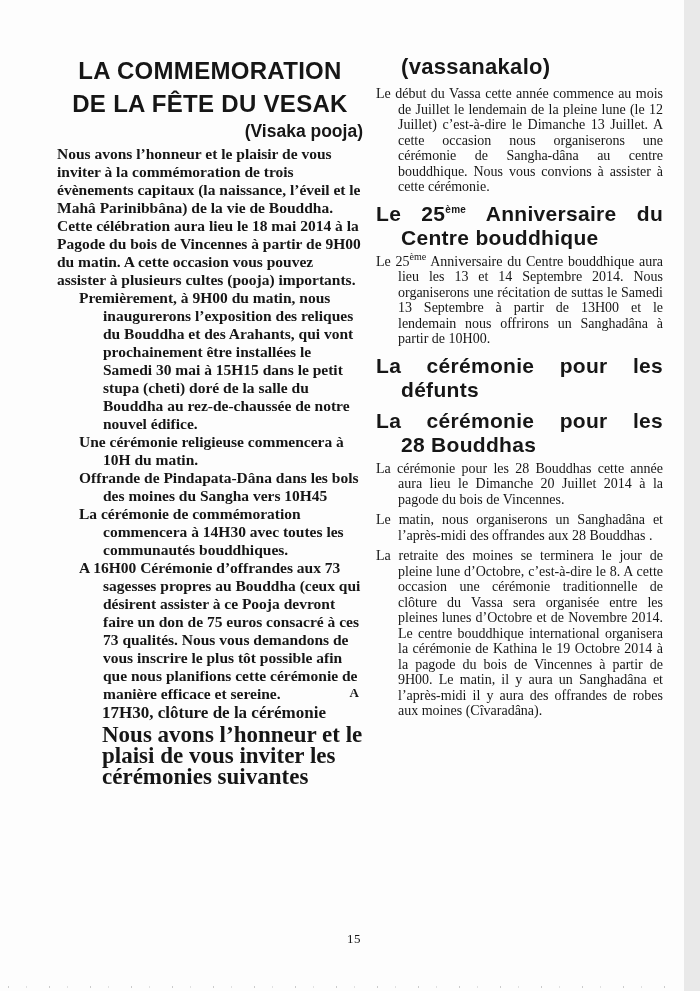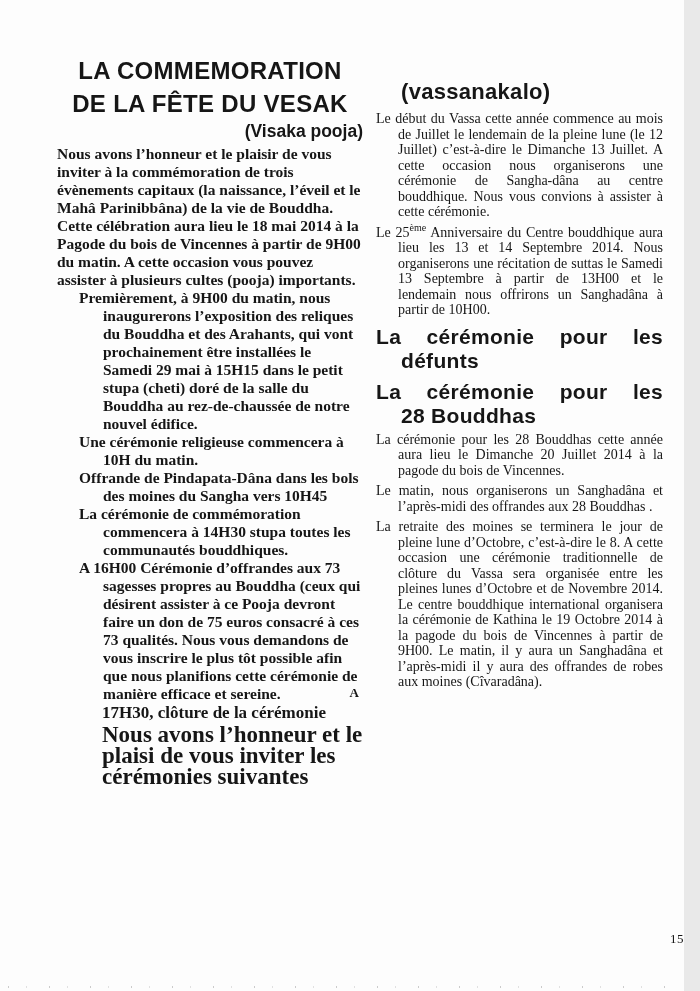--- a/index.html
+++ b/index.html
@@ -24,34 +24,34 @@
   .sched-item.with-mark { position:relative; }
   .margin-mark { position:absolute; right:4px; bottom:1px; font-size:13px; text-indent:0; }
   .closing-time { font-size:17px; line-height:16px; margin:2px 0 0 45px; }
   .closing-para { font-size:23px; line-height:21px; margin:3px 0 0 45px; }
   .vassa-heading {
     font:bold 23px/30px "Liberation Sans", sans-serif;
     margin-top:9px; text-align:justify; text-align-last:justify; letter-spacing:.3px;
   }
 
   
-  .col-right { font-family:"Liberation Serif", serif; font-size:14px; line-height:15.5px;margin-top:25px; }
+  .col-right { font-family:"Liberation Serif", serif; font-size:14px; line-height:15.5px; }
   .vassanakalo { font:bold 22px/26px "Liberation Sans", sans-serif; margin:0 0 6px 25px; letter-spacing:.3px; }
   .rc-heading {
     font-family:"Liberation Sans", sans-serif; font-weight:bold;
     font-size:21px; line-height:24px; letter-spacing:.3px; margin:7px 0 4px;
   }
   .rc-heading .hl1 { display:block; text-align:justify; text-align-last:justify; }
   .rc-heading .hl2 { display:block; margin-left:25px; }
   .rc-para { text-align:justify; padding-left:22px; text-indent:-22px; margin:0 0 5px; }
   sup.ord { font-size:10px; line-height:0; vertical-align:super; }
 
   
   .page-number {
-    position:absolute; left:4px; right:0; bottom:44px; text-align:right;
+    position:absolute; left:4px; right:0; bottom:44px; text-align:center;
     font:13px "Liberation Serif", serif; letter-spacing:.5px;padding-left:20px;
   }
   .scan-edge {
     position:absolute; left:8px; right:8px; bottom:3px; height:2px;
     background:repeating-linear-gradient(90deg,
       rgba(110,110,110,.35) 0 1px, transparent 1px 18px,
       rgba(140,140,140,.25) 18px 19px, transparent 19px 41px);
   }
 </style>
 </head>
@@ -62,38 +62,42 @@
 
     <div class="col-left lc-body">
       <div class="lc-title">
         <span>LA COMMEMORATION</span><br>
         <span>DE LA FÊTE DU VESAK</span>
       </div>
       <div class="lc-subtitle">(Visaka pooja)</div>
 
       <div class="lc-intro">Nous avons l’honneur et le plaisir de vous inviter à la commémoration de trois évènements capitaux (la naissance, l’éveil et le Mahâ Parinibbâna) de la vie de Bouddha. Cette célébration aura lieu le 18 mai 2014 à la Pagode du bois de Vincennes à partir de 9H00 du matin. A cette occasion vous pouvez assister à plusieurs cultes (pooja) importants.</div>
 
-      <div class="sched-item">Premièrement, à 9H00 du matin, nous inaugurerons l’exposition des reliques du Bouddha et des Arahants, qui vont prochainement être installées le Samedi 29 mai à 15H15 dans le petit stupa (cheti) doré de la salle du Bouddha au rez-de-chaussée de notre nouvel édifice.</div>
+      <div class="sched-item">Premièrement, à 9H00 du matin, nous inaugurerons l’exposition des reliques du Bouddha et des Arahants, qui vont prochainement être installées le Samedi 30 mai à 15H15 dans le petit stupa (cheti) doré de la salle du Bouddha au rez-de-chaussée de notre nouvel édifice.</div>
       <div class="sched-item">Une cérémonie religieuse commencera à 10H du matin.</div>
       <div class="sched-item">Offrande de Pindapata-Dâna dans les bols des moines du Sangha vers 10H45</div>
-      <div class="sched-item">La cérémonie de commémoration commencera à 14H30 stupa toutes les communautés bouddhiques.</div>
+      <div class="sched-item">La cérémonie de commémoration commencera à 14H30 avec toutes les communautés bouddhiques.</div>
       <div class="sched-item with-mark">
         <span>A 16H00 Cérémonie d’offrandes aux 73 sagesses propres au Bouddha (ceux qui désirent assister à ce Pooja devront faire un don de 75 euros consacré à ces 73 qualités. Nous vous demandons de vous inscrire le plus tôt possible afin que nous planifions cette cérémonie de manière efficace et sereine.</span>
         <span class="margin-mark">A</span>
       </div>
 
       <div class="closing-time">17H30, clôture de la cérémonie</div>
       <div class="closing-para">Nous avons l’honneur et le plaisi de vous inviter les cérémonies suivantes</div>
 
     </div>
 
     <div class="col-right">
       <div class="vassanakalo">(vassanakalo)</div>
       <div class="rc-para">Le début du Vassa cette année commence au mois de Juillet le lendemain de la pleine lune (le 12 Juillet) c’est-à-dire le Dimanche 13 Juillet. A cette occasion nous organiserons une cérémonie de Sangha-dâna au centre bouddhique. Nous vous convions à assister à cette cérémonie.</div>
 
+      <div class="rc-heading">
+        <span class="hl1"><span>Le 25</span><sup class="ord">ème</sup><span> Anniversaire du</span></span>
+        <span class="hl2">Centre bouddhique</span>
+      </div>
       <div class="rc-para"><span>Le 25</span><sup class="ord">ème</sup><span> Anniversaire du Centre bouddhique aura lieu les 13 et 14 Septembre 2014. Nous organiserons une récitation de suttas le Samedi 13 Septembre à partir de 13H00 et le lendemain nous offrirons un Sanghadâna à partir de 10H00.</span></div>
 
       <div class="rc-heading">
         <span class="hl1">La cérémonie pour les</span>
         <span class="hl2">défunts</span>
       </div>
 
       <div class="rc-heading">
         <span class="hl1">La cérémonie pour les</span>
         <span class="hl2">28 Bouddhas</span>

